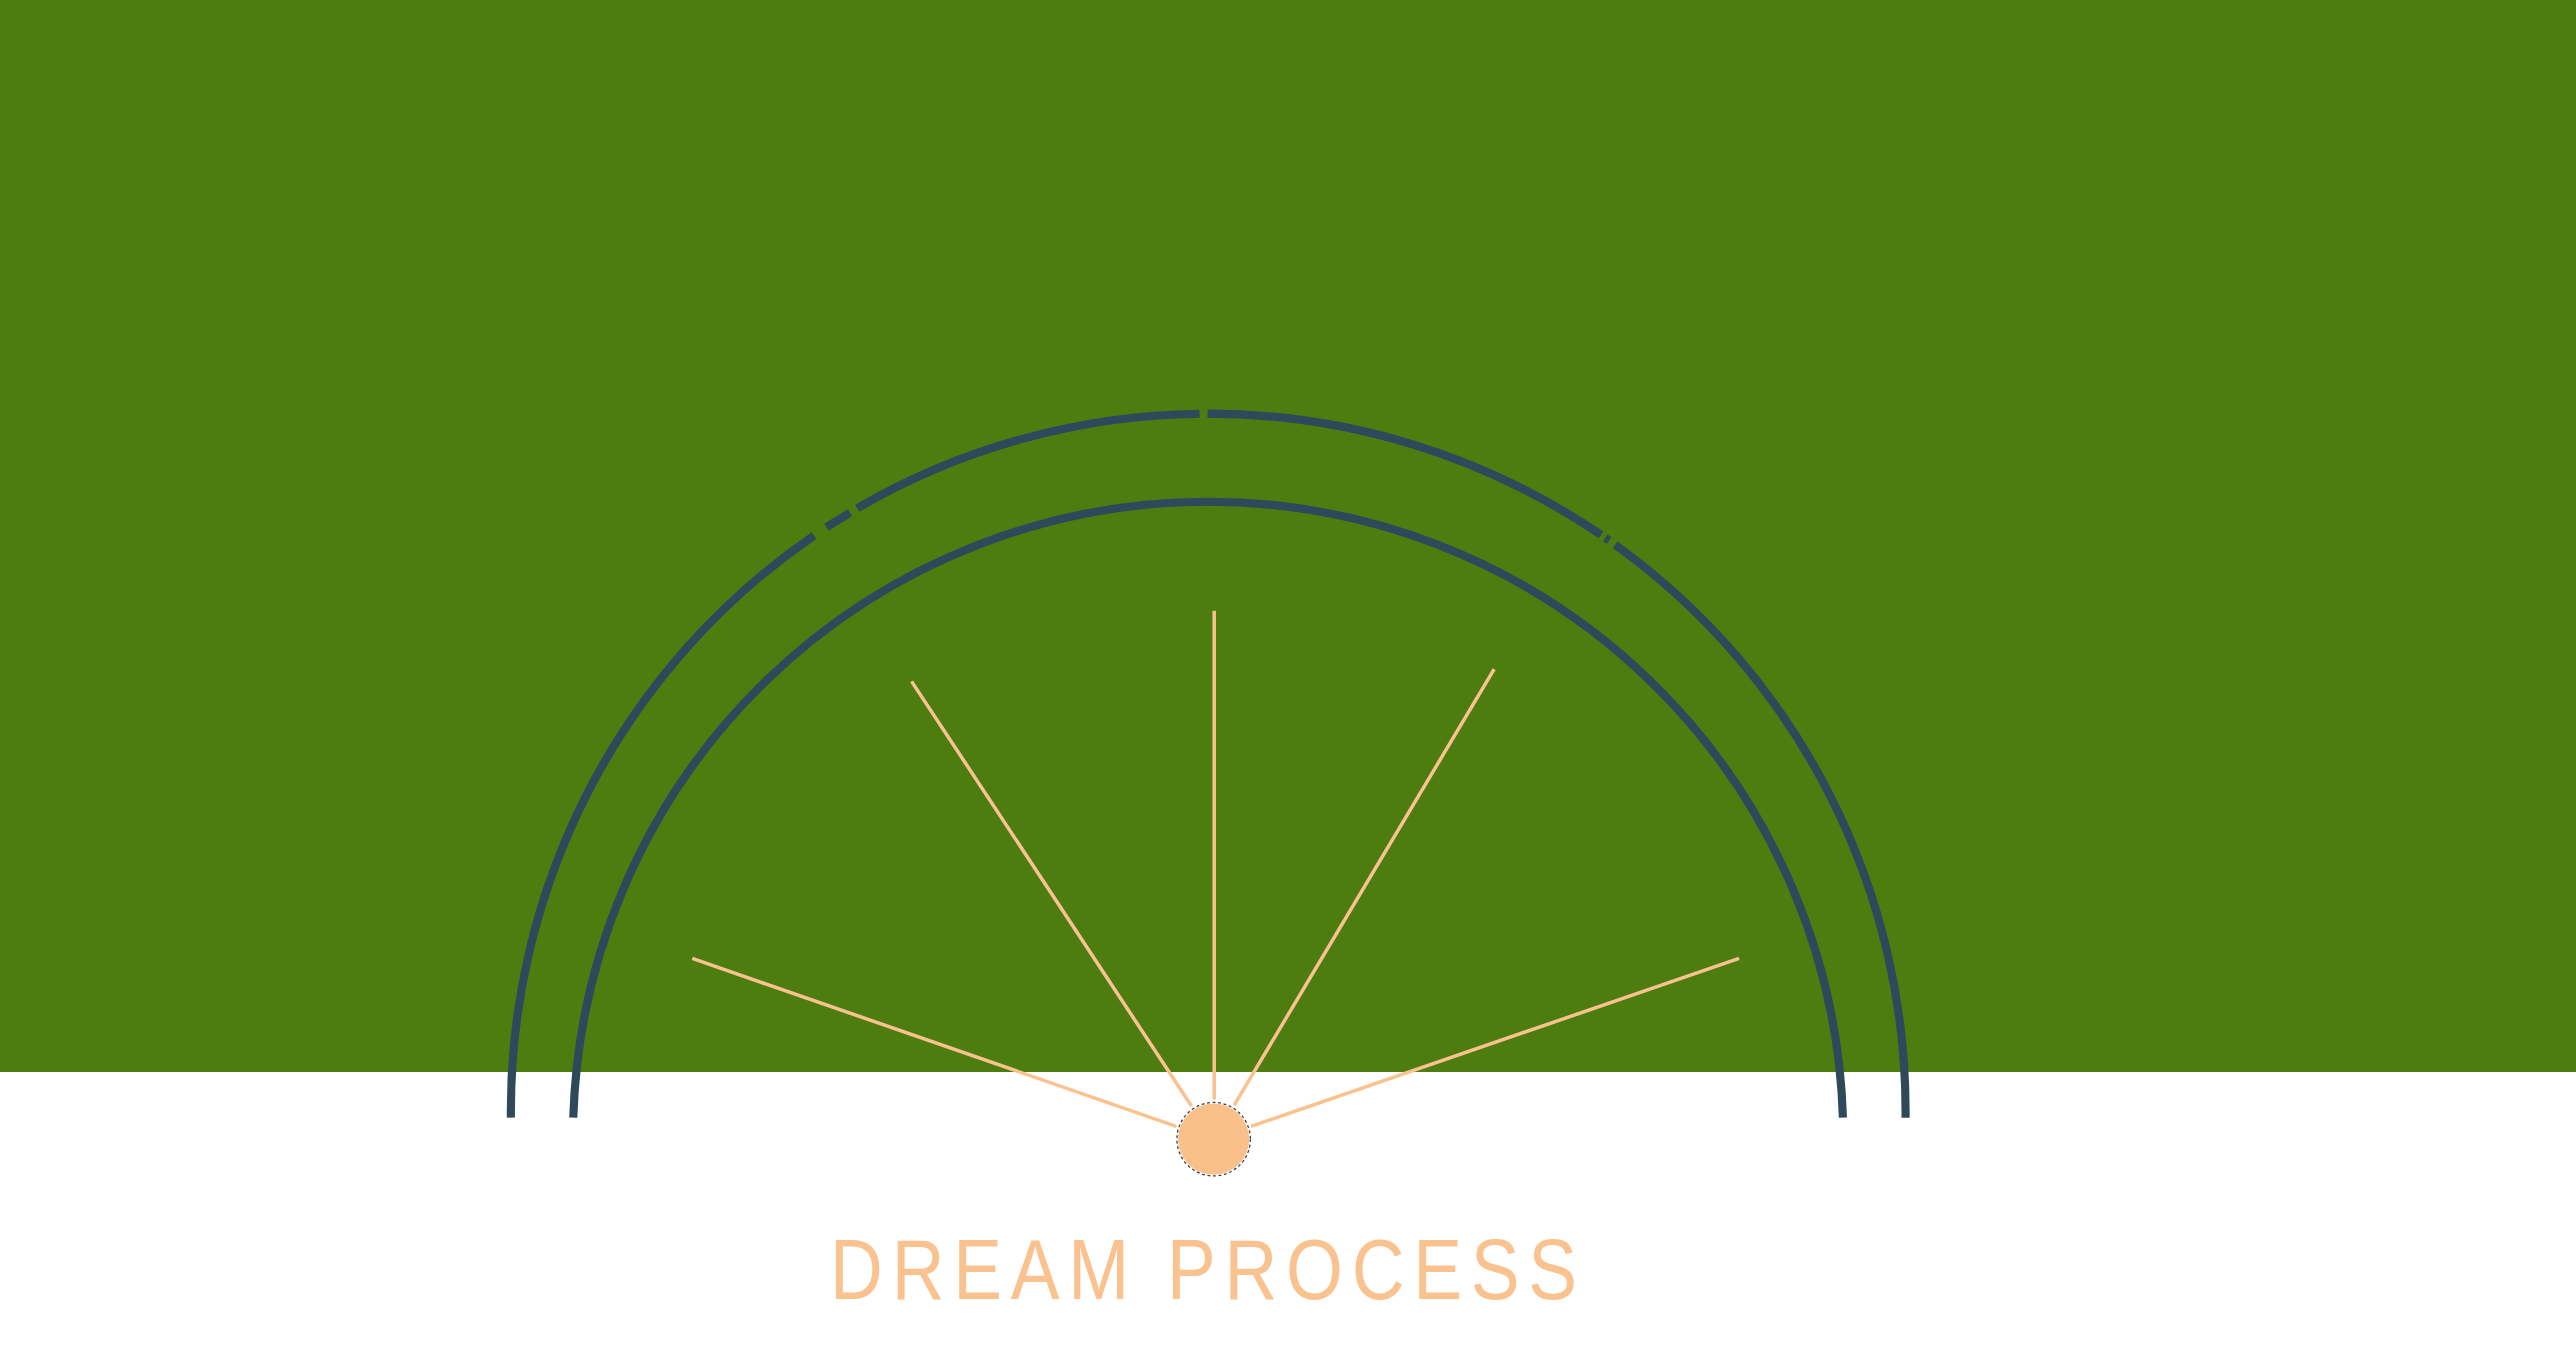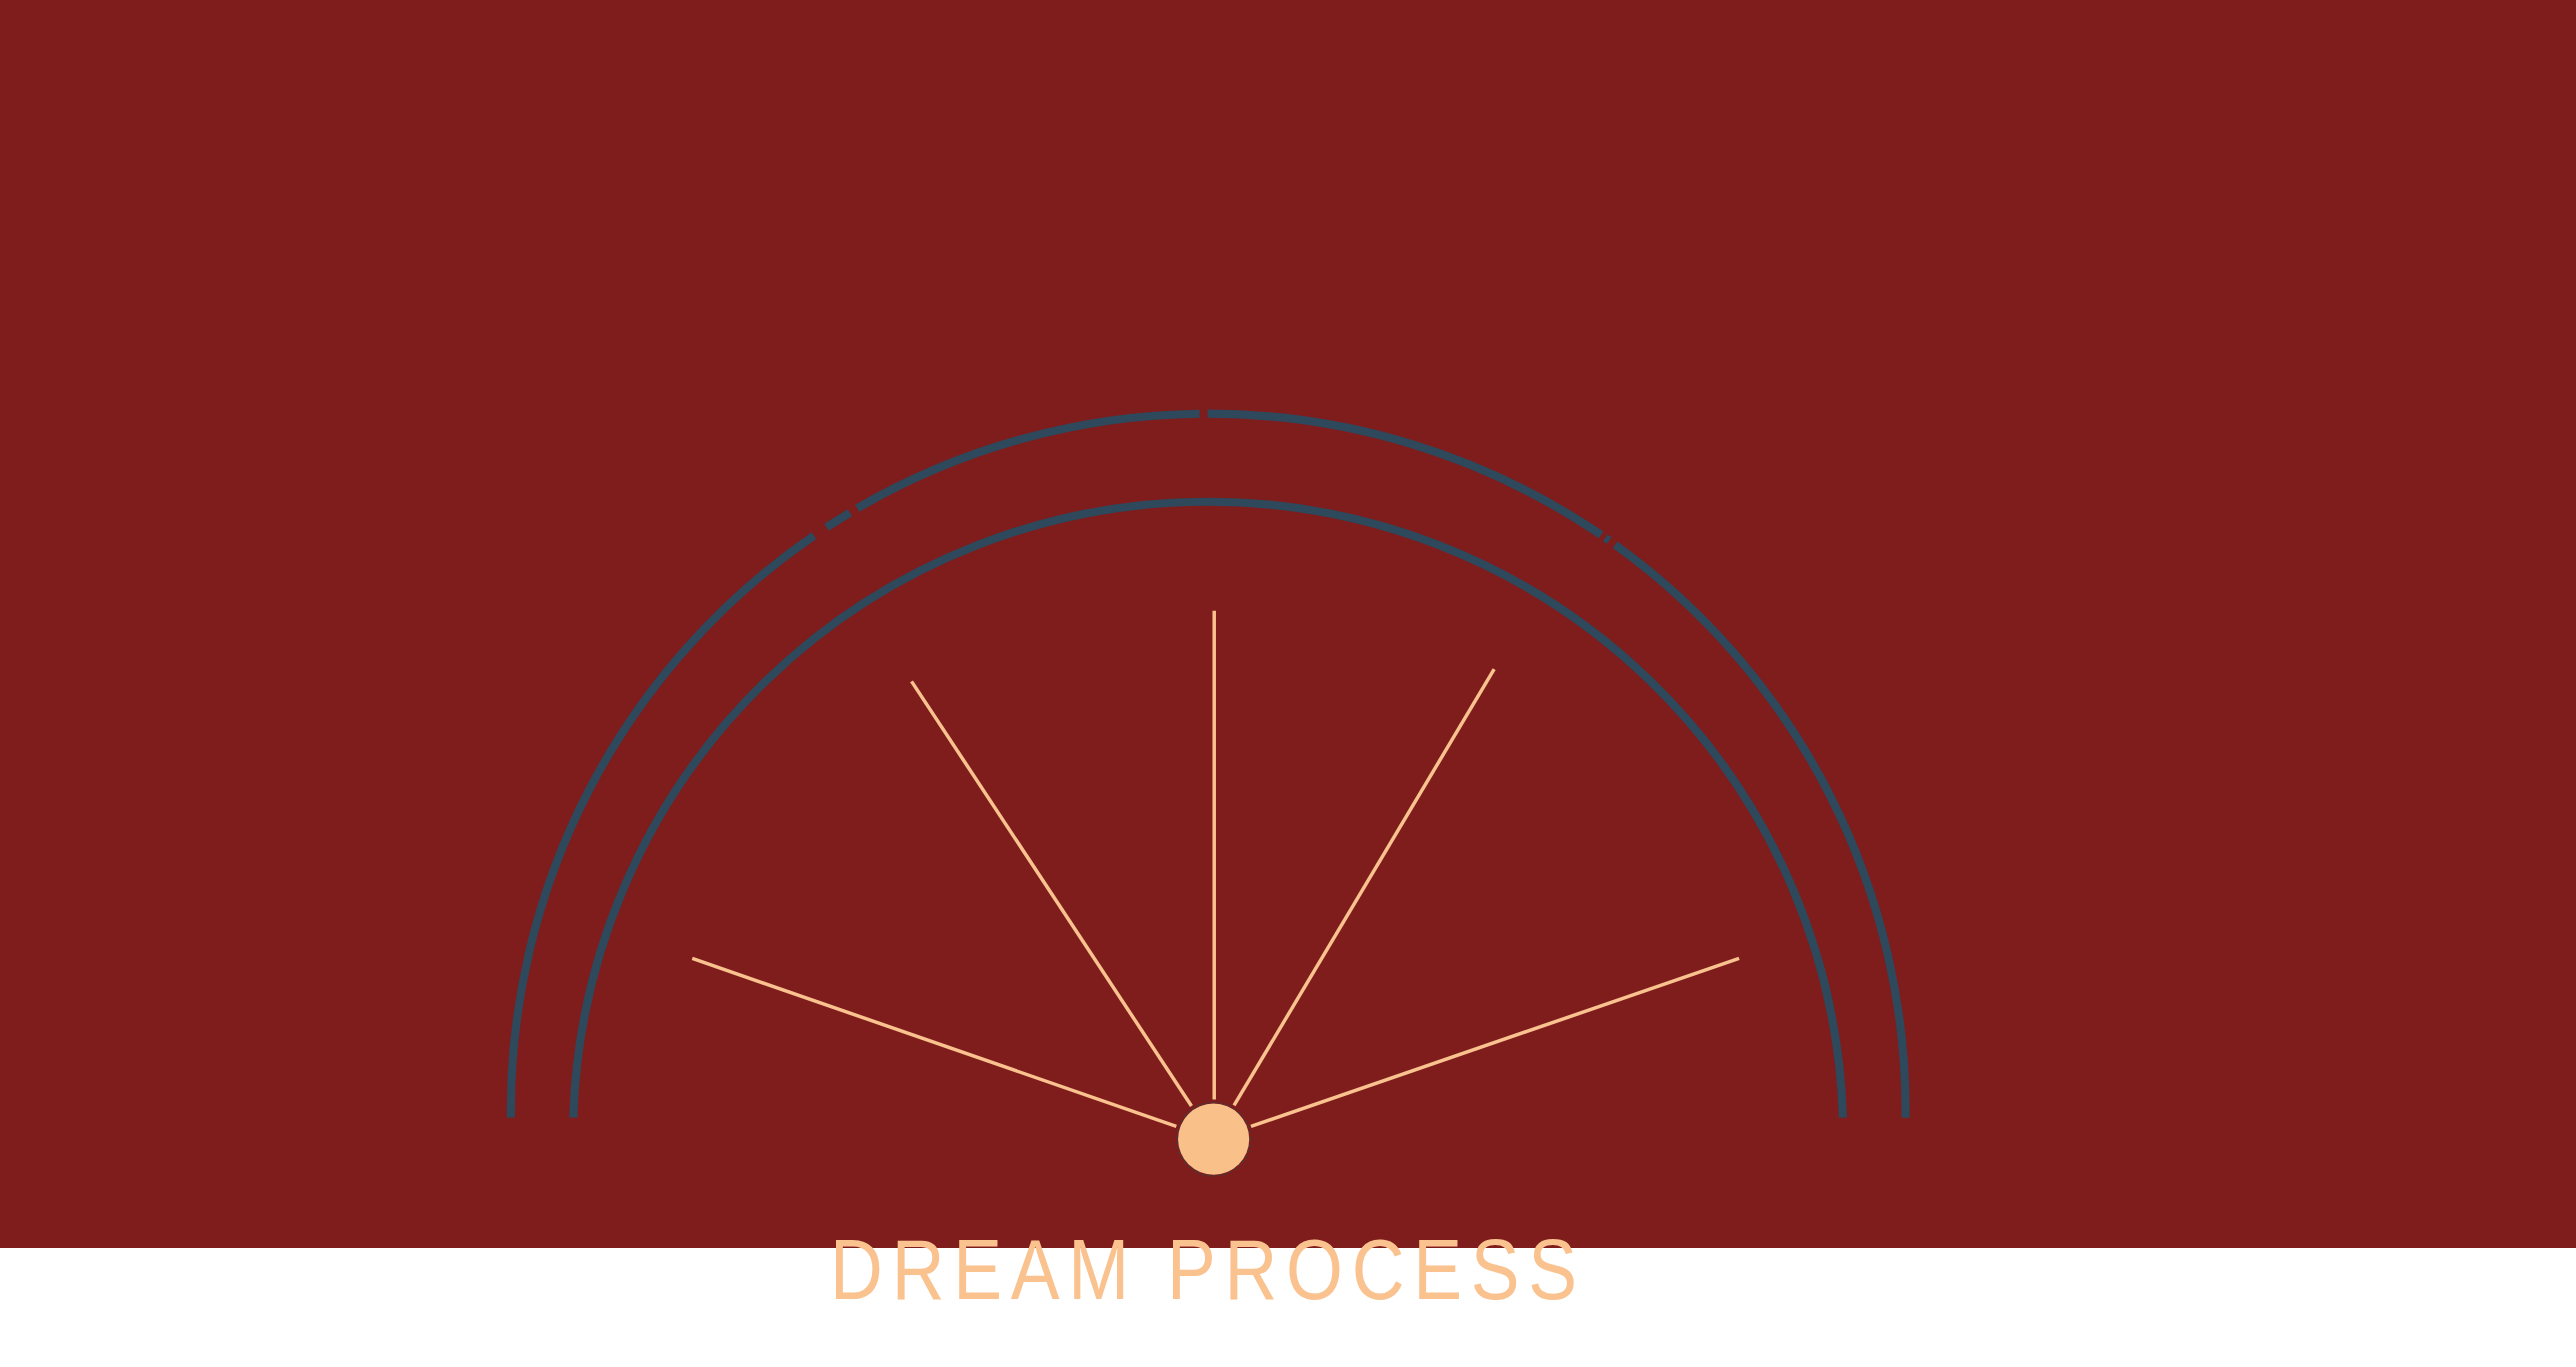--- a/index.html
+++ b/index.html
@@ -7,22 +7,22 @@
     padding: 0;
     background: #ffffff;
     width: 2576px;
     height: 1368px;
     overflow: hidden;
     font-family: "Liberation Sans", sans-serif;
   }
   .canvas {
     position: relative;
     width: 2576px;
-    height: 1248px;
-    background: #7f1d1d;
+    height: 1072px;
+    background: #4d7c0f;
   }
   .diagram-svg {
     position: absolute;
     left: 0;
     top: 0;
     width: 2576px;
     height: 1368px;
     display: block;
   }
   .diagram-title {

